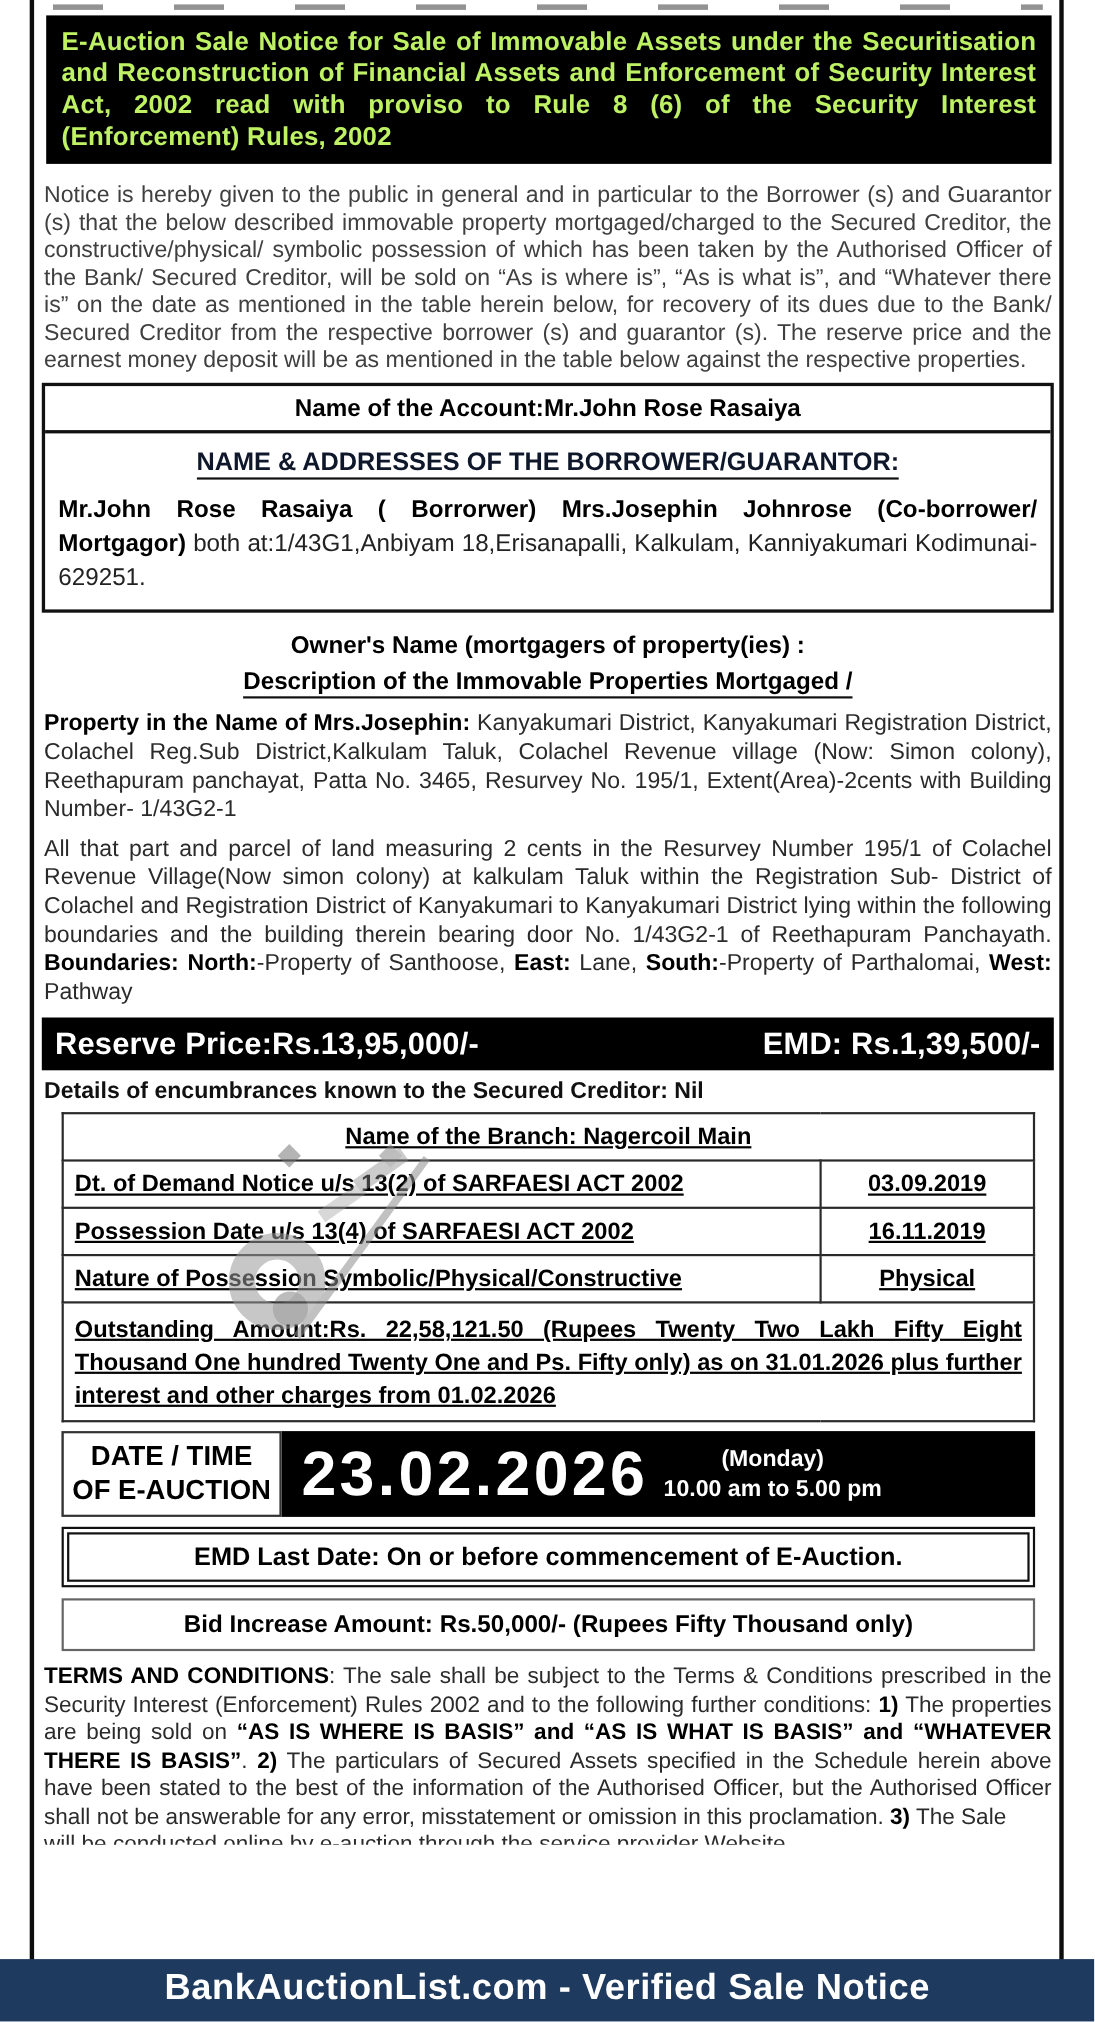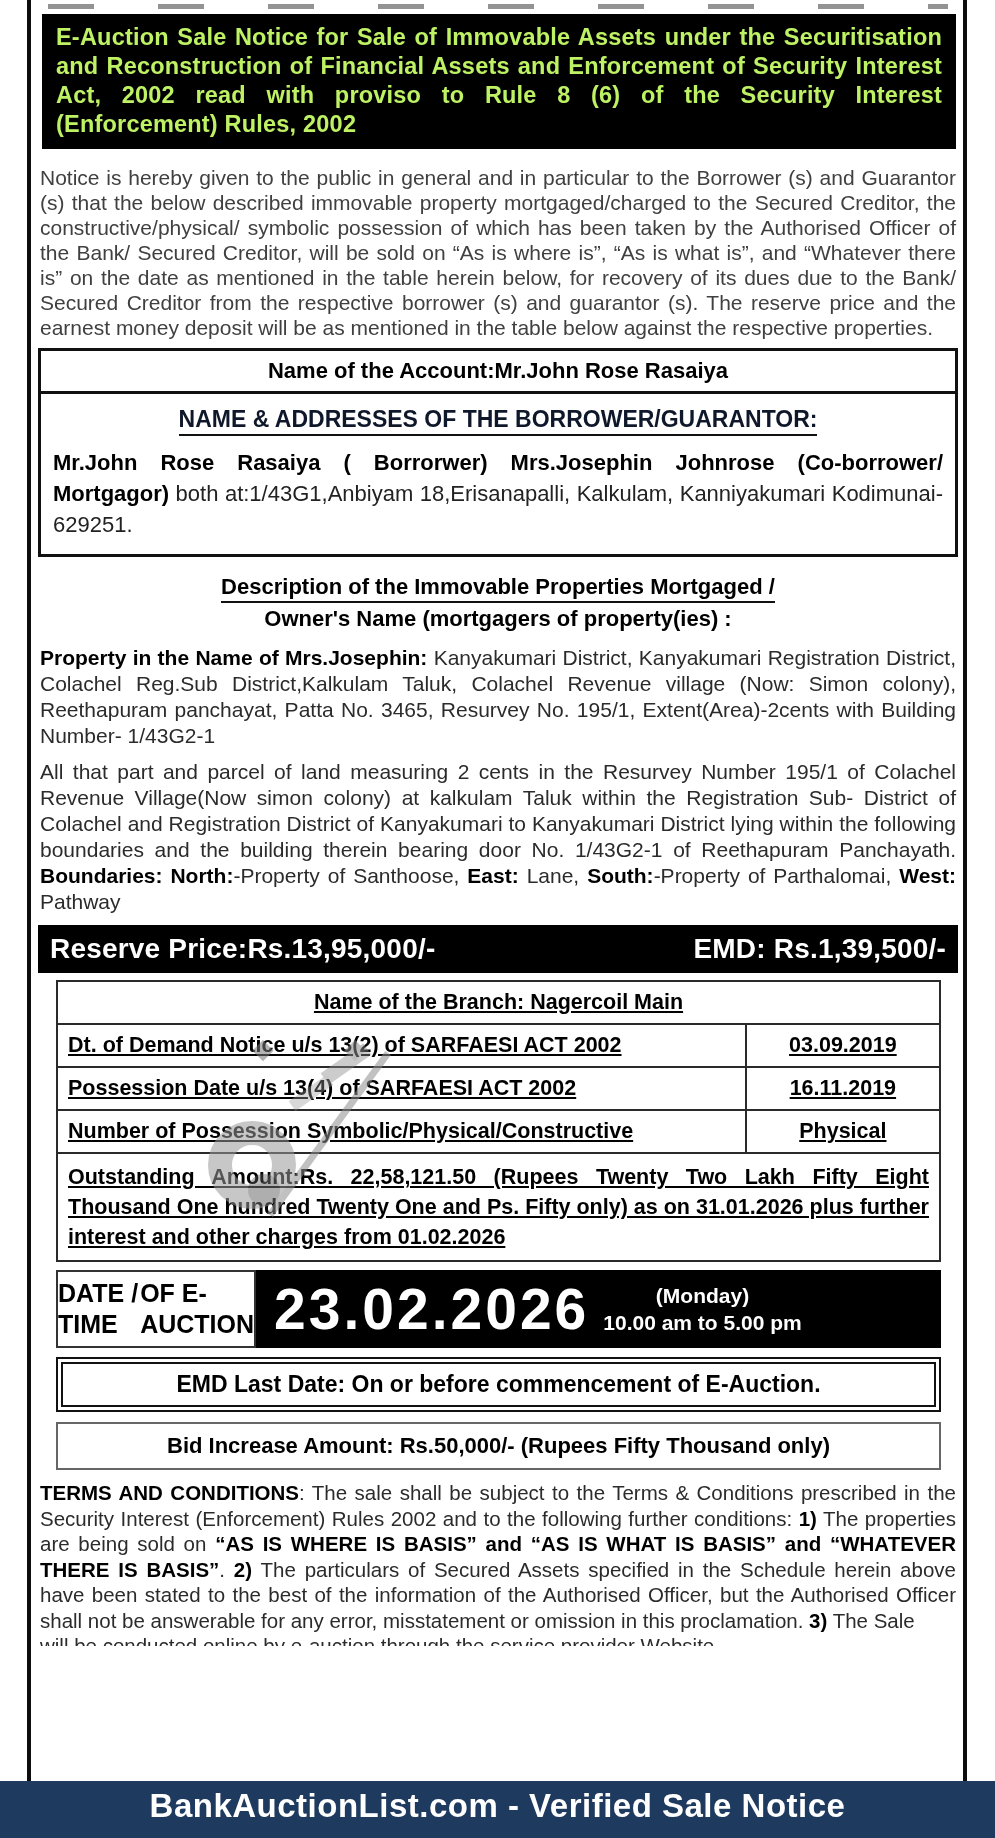--- a/index.html
+++ b/index.html
@@ -34,21 +34,21 @@
     font-weight:bold;font-size:28px;padding:8px 12px;letter-spacing:.2px;}
   .encumbrance{margin-top:7px;font-weight:bold;font-size:21px;color:#111;padding:0 2px;}
   table.details{margin:7px auto 0 18px;width:885px;border-collapse:collapse;border:2.5px solid #2a2a2a;}
   table.details td{border:2px solid #2a2a2a;font-weight:bold;font-size:21.5px;color:#000;padding:8px 10px;text-decoration:underline;}
   td.branch{text-align:center;font-size:22px;}
   td.lbl{width:78%;}
   td.val{width:22%;text-align:center;}
   td.outstanding{line-height:30px;text-align:justify;}
   .auction-row{margin:8px 17px 0 18px;display:flex;background:#000;height:78px;}
   .auction-label{background:#fff;border:2px solid #333;box-sizing:border-box;width:200px;flex:0 0 200px;
-    display:flex;flex-direction:row;justify-content:center;align-items:center;
+    display:flex;flex-direction:column;justify-content:center;align-items:center;
     font-weight:bold;font-size:25px;line-height:31px;color:#000;}
   .auction-black{flex:1;display:flex;align-items:center;color:#fff;}
   .auction-date{font-weight:bold;font-size:57px;letter-spacing:3px;padding:0 14px 0 18px;white-space:nowrap;}
   .auction-when{font-weight:bold;font-size:21px;line-height:27px;padding-right:8px;}
   .auction-when .day{text-align:center;}
   .emd-box{margin:9px 17px 0 18px;border:2.5px solid #111;padding:3px;}
   .emd-inner{border:2px solid #111;text-align:center;font-weight:bold;font-size:23px;color:#000;padding:7px 6px;}
   .bid-box{margin:10px 17px 0 18px;border:2px solid #666;text-align:center;font-weight:bold;font-size:22px;color:#000;padding:9px 6px;}
   .terms{margin-top:10px;font-size:20.5px;line-height:25.5px;text-align:justify;color:#2b2b2b;padding:0 2px;}
   .terms b{color:#000;}
@@ -77,53 +77,54 @@
       <div class="account-name">Name of the Account:Mr.John Rose Rasaiya</div>
       <div class="borrower-heading">
         <span class="u">NAME &amp; ADDRESSES OF THE BORROWER/GUARANTOR:</span>
       </div>
       <p class="borrower">
         <b>Mr.John Rose Rasaiya ( Borrorwer) Mrs.Josephin Johnrose (Co-borrower/ Mortgagor)</b><span> both at:1/43G1,Anbiyam 18,Erisanapalli, Kalkulam, Kanniyakumari Kodimunai-629251.</span>
       </p>
     </div>
 
     <div class="desc-heading">
+      <div>Owner's Name (mortgagers of property(ies) :</div>
       <div><span class="u">Description of the Immovable Properties Mortgaged /</span></div>
-      <div>Owner's Name (mortgagers of property(ies) :</div>
     </div>
 
     <p class="prop">
       <b>Property in the Name of Mrs.Josephin:</b><span> Kanyakumari District, Kanyakumari Registration District, Colachel Reg.Sub District,Kalkulam Taluk, Colachel Revenue village (Now: Simon colony), Reethapuram panchayat, Patta No. 3465, Resurvey No. 195/1, Extent(Area)-2cents with Building Number- 1/43G2-1</span>
     </p>
 
     <p class="parcel">
       <span>All that part and parcel of land measuring 2 cents in the Resurvey Number 195/1 of Colachel Revenue Village(Now simon colony) at kalkulam Taluk within the Registration Sub- District of Colachel and Registration District of Kanyakumari to Kanyakumari District lying within the following boundaries and the building therein bearing door No. 1/43G2-1 of Reethapuram Panchayath. </span><b>Boundaries: </b><b>North:</b><span>-Property of Santhoose, </span><b>East:</b><span> Lane, </span><b>South:</b><span>-Property of Parthalomai, </span><b>West:</b><span> Pathway</span>
     </p>
 
     <div class="price-bar">
       <span>Reserve Price:Rs.13,95,000/-</span>
       <span>EMD: Rs.1,39,500/-</span>
     </div>
 
+    <div class="encumbrance">Details of encumbrances known to the Secured Creditor: Nil</div>
 
     <table class="details">
       <tbody>
           <tr>
         <td class="branch" colspan="2">Name of the Branch: Nagercoil Main</td>
       </tr>
       <tr>
         <td class="lbl">Dt. of Demand Notice u/s 13(2) of SARFAESI ACT 2002</td>
         <td class="val">03.09.2019</td>
       </tr>
       <tr>
         <td class="lbl">Possession Date u/s 13(4) of SARFAESI ACT 2002</td>
         <td class="val">16.11.2019</td>
       </tr>
       <tr>
-        <td class="lbl">Number of Possession Symbolic/Physical/Constructive</td>
+        <td class="lbl">Nature of Possession Symbolic/Physical/Constructive</td>
         <td class="val">Physical</td>
       </tr>
       <tr>
         <td class="outstanding" colspan="2">Outstanding Amount:Rs. 22,58,121.50 (Rupees Twenty Two Lakh Fifty Eight Thousand One hundred Twenty One and Ps. Fifty only) as on 31.01.2026 plus further interest and other charges from 01.02.2026</td>
       </tr>
     </tbody>
       </table>
 
     <div class="auction-row">
       <div class="auction-label">

